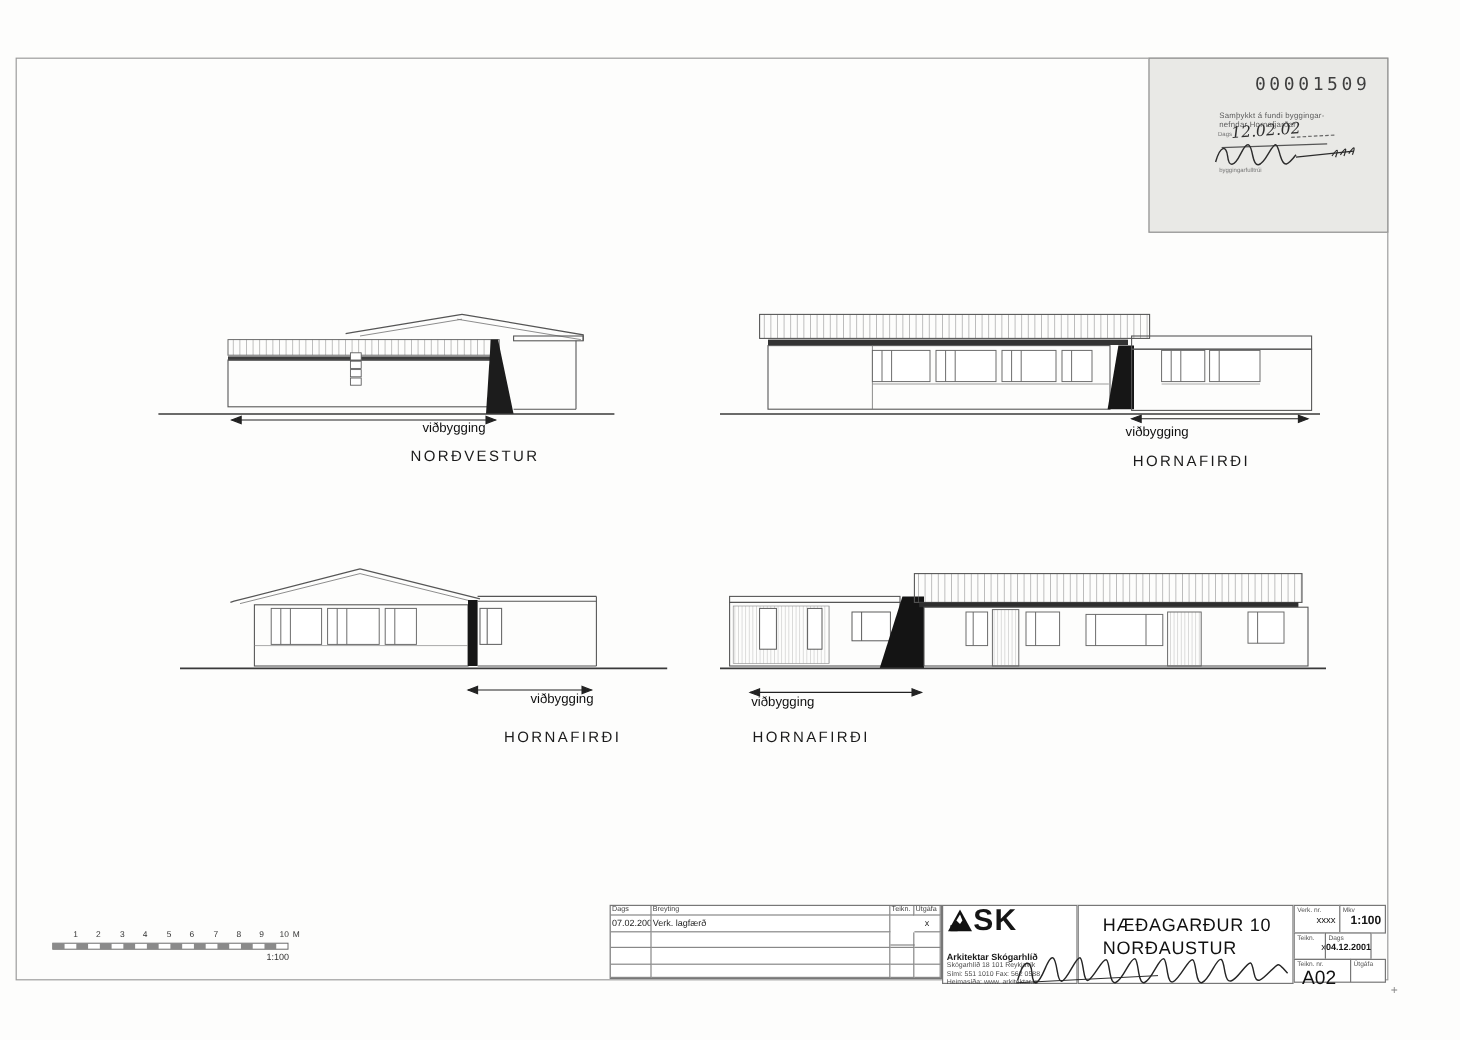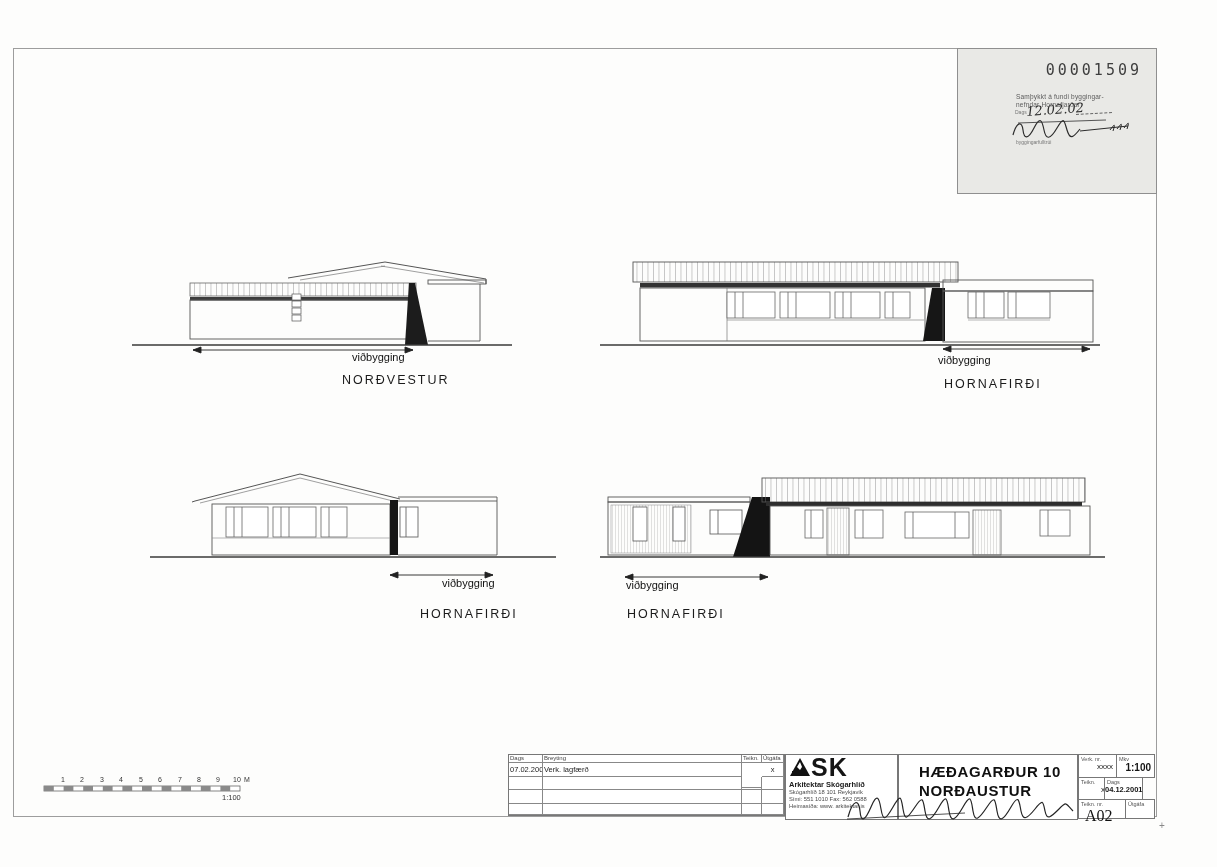--- a/index.html
+++ b/index.html
@@ -31,31 +31,31 @@
   .tb{z-index:3;background:#fff;}
   .rev-table{left:508px;top:754px;width:277px;height:62px;border:1px solid #777;box-sizing:border-box;
              display:grid;grid-template-columns:34px 1fr 20px 22px;grid-template-rows:8px 13.5px 13.5px 13.5px 1fr;}
   .rev-table div{border-right:1px solid #888;border-bottom:1px solid #888;overflow:hidden;
                  padding:0 1px;box-sizing:border-box;}
   .rev-head{font-size:6px;color:#444;}
   .rev-cell{font-size:7.5px;color:#1e1e1e;line-height:13px;white-space:nowrap;}
   .ask-box{left:785px;top:754px;width:113px;height:66px;border:1px solid #777;box-sizing:border-box;padding:2px 3px;}
   .ask-logo-row{display:flex;align-items:flex-start;height:22px;font-weight:bold;}
   .ask-sk{font-size:25px;line-height:20px;letter-spacing:1px;color:#151515;}
-  .ask-name{font-size:7.5px;font-weight:bold;color:#1a1a1a;margin-top:1px;white-space:nowrap;}
+  .ask-name{font-size:7.5px;font-weight:bold;color:#1a1a1a;margin-top:14px;white-space:nowrap;}
   .ask-addr{font-size:5.8px;color:#4c4c4c;line-height:7px;white-space:nowrap;}
   .proj-box{left:898px;top:754px;width:180px;height:66px;border:1px solid #777;box-sizing:border-box;
             padding:7px 0 0 20px;}
-  .proj-title{font-size:15px;font-weight:bold;letter-spacing:.6px;color:#101010;line-height:19px;}
+  .proj-title{font-size:15px;font-weight:normal;letter-spacing:.6px;color:#101010;line-height:19px;}
   .info-cell{border:1px solid #777;box-sizing:border-box;background:#fff;z-index:3;}
   .info-lab{font-size:5.5px;color:#555;padding:1px 0 0 2px;line-height:6px;}
   .info-val{font-size:8px;color:#151515;text-align:right;padding-right:3px;}
   .info-val.big{font-size:10px;font-weight:bold;}
   .info-val.date{font-size:7.5px;font-weight:bold;}
-  .info-val.sheet{font-size:16px;text-align:left;padding-left:6px;font-weight:400;color:#111;font-family:Liberation Serif, serif;}
+  .info-val.sheet{font-size:16px;text-align:left;padding-left:6px;font-weight:400;color:#111;}
   .sig-svg{z-index:4;}
   
   .logo{left:4px;top:752px;width:420px;height:115px;z-index:6;}
   .brand{position:absolute;left:2px;top:-12px;font-size:89px;font-weight:bold;letter-spacing:-2px;
          color:#22303e;white-space:nowrap;}
   .brand .r-gray{color:#5b6168;position:relative;}
   .r-roof{position:absolute;left:224px;top:2px;width:0;height:0;border-left:15px solid transparent;
           border-right:15px solid transparent;border-bottom:13px solid #5b6168;z-index:7;}
   .r-notch{position:absolute;left:214px;top:16px;width:40px;height:8px;background:#fdfdfc;
            transform:rotate(-38deg);z-index:7;}

